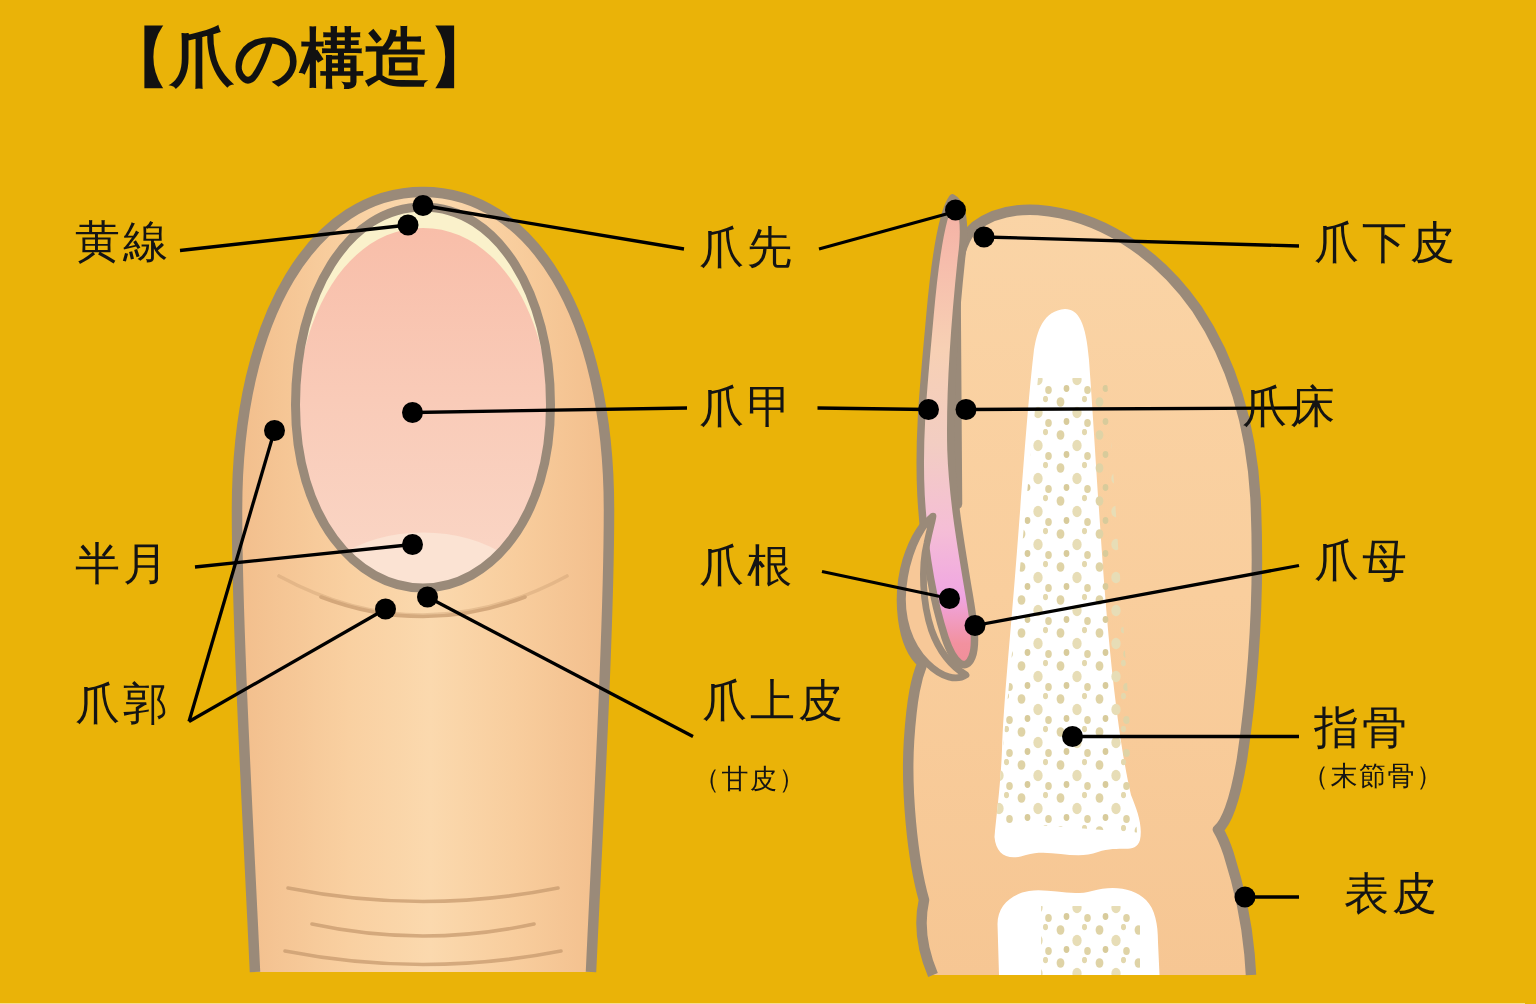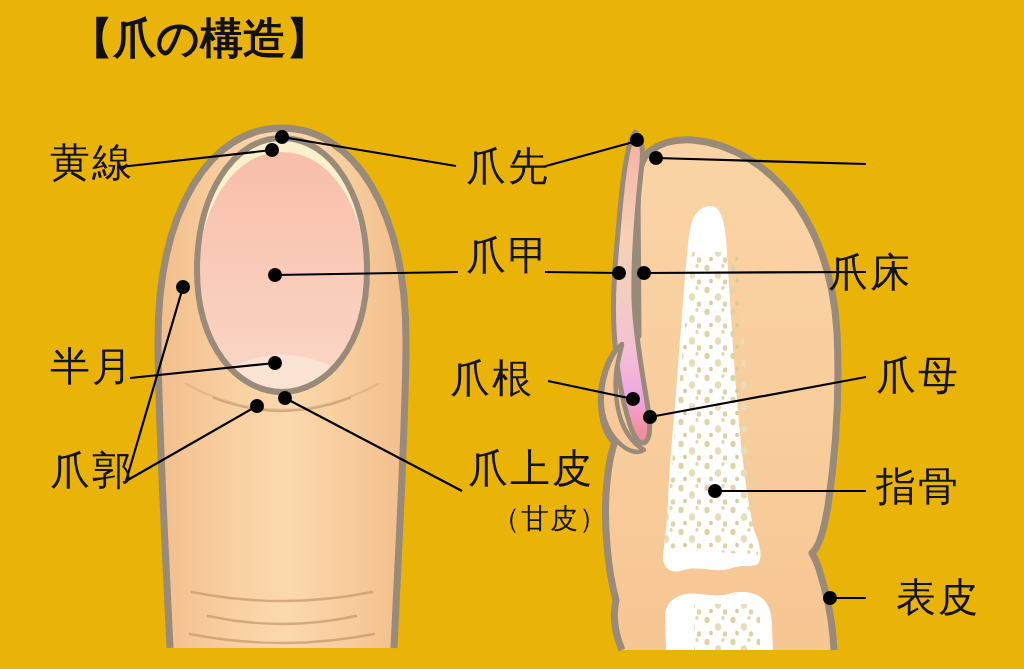--- a/index.html
+++ b/index.html
@@ -6,26 +6,26 @@
   #stage{
     position:relative;width:1024px;height:669px;background:#eab308;overflow:hidden;
     font-family:"Liberation Sans","DejaVu Sans",sans-serif;color:#111;
   }
   #art{position:absolute;left:0;top:0;}
   .title{
     position:absolute;left:70px;top:10px;font-size:43px;font-weight:600;
     color:#111;letter-spacing:0;white-space:nowrap;
   }
   .lbl{
-    position:absolute;transform:translateY(-50%);font-size:40px;line-height:1;
+    position:absolute;transform:translateY(-50%);font-size:30px;line-height:1;
     color:#141414;white-space:nowrap;letter-spacing:2px;
   }
   .sub{
-    position:absolute;transform:translateY(-50%);font-size:28px;line-height:1;
-    color:#141414;white-space:nowrap;letter-spacing:1px;margin-left:30px;
+    position:absolute;transform:translateY(-50%);font-size:18px;line-height:1;
+    color:#141414;white-space:nowrap;letter-spacing:1px;
   }
 </style>
 </head>
 <body>
 
 <div id="stage">
 
   <svg id="art" width="1024" height="669" viewBox="0 0 1024 669">
     <defs>
       <linearGradient id="gSkinL" x1="0" y1="0" x2="1" y2="0">
@@ -131,27 +131,29 @@
       <circle cx="633" cy="399" r="7"></circle>
       <circle cx="650" cy="417" r="7"></circle>
       <circle cx="715" cy="491" r="7"></circle>
       <circle cx="830" cy="598" r="7"></circle>
     </g>
   </svg>
 
   <div class="title">【爪の構造】</div>
 
   <div class="lbl" style="left:50px;top:162px">黄線</div>
-  <div class="lbl" style="left:50px;top:366px">半月</div>
+  <div class="lbl" style="left:50px;top:377px">半月</div>
   <div class="lbl" style="left:50px;top:470px">爪郭</div>
 
   <div class="lbl" style="left:466px;top:166px">爪先</div>
-  <div class="lbl" style="left:466px;top:255px">爪甲</div>
-  <div class="lbl" style="left:450px;top:378px">爪根</div>
+  <div class="lbl" style="left:466px;top:272px">爪甲</div>
+  <div class="lbl" style="left:466px;top:378px">爪根</div>
   <div class="lbl" style="left:468px;top:468px">爪上皮</div>
   <div class="sub" style="left:462px;top:519px">（甘皮）</div>
 
+  <div class="lbl" style="left:876px;top:163px">爪下皮</div>
   <div class="lbl" style="left:828px;top:272px">爪床</div>
   <div class="lbl" style="left:876px;top:375px">爪母</div>
   <div class="lbl" style="left:876px;top:486px">指骨</div>
+  <div class="sub" style="left:868px;top:517px">（末節骨）</div>
   <div class="lbl" style="left:896px;top:597px">表皮</div>
 
 </div>
 
 </body></html>

